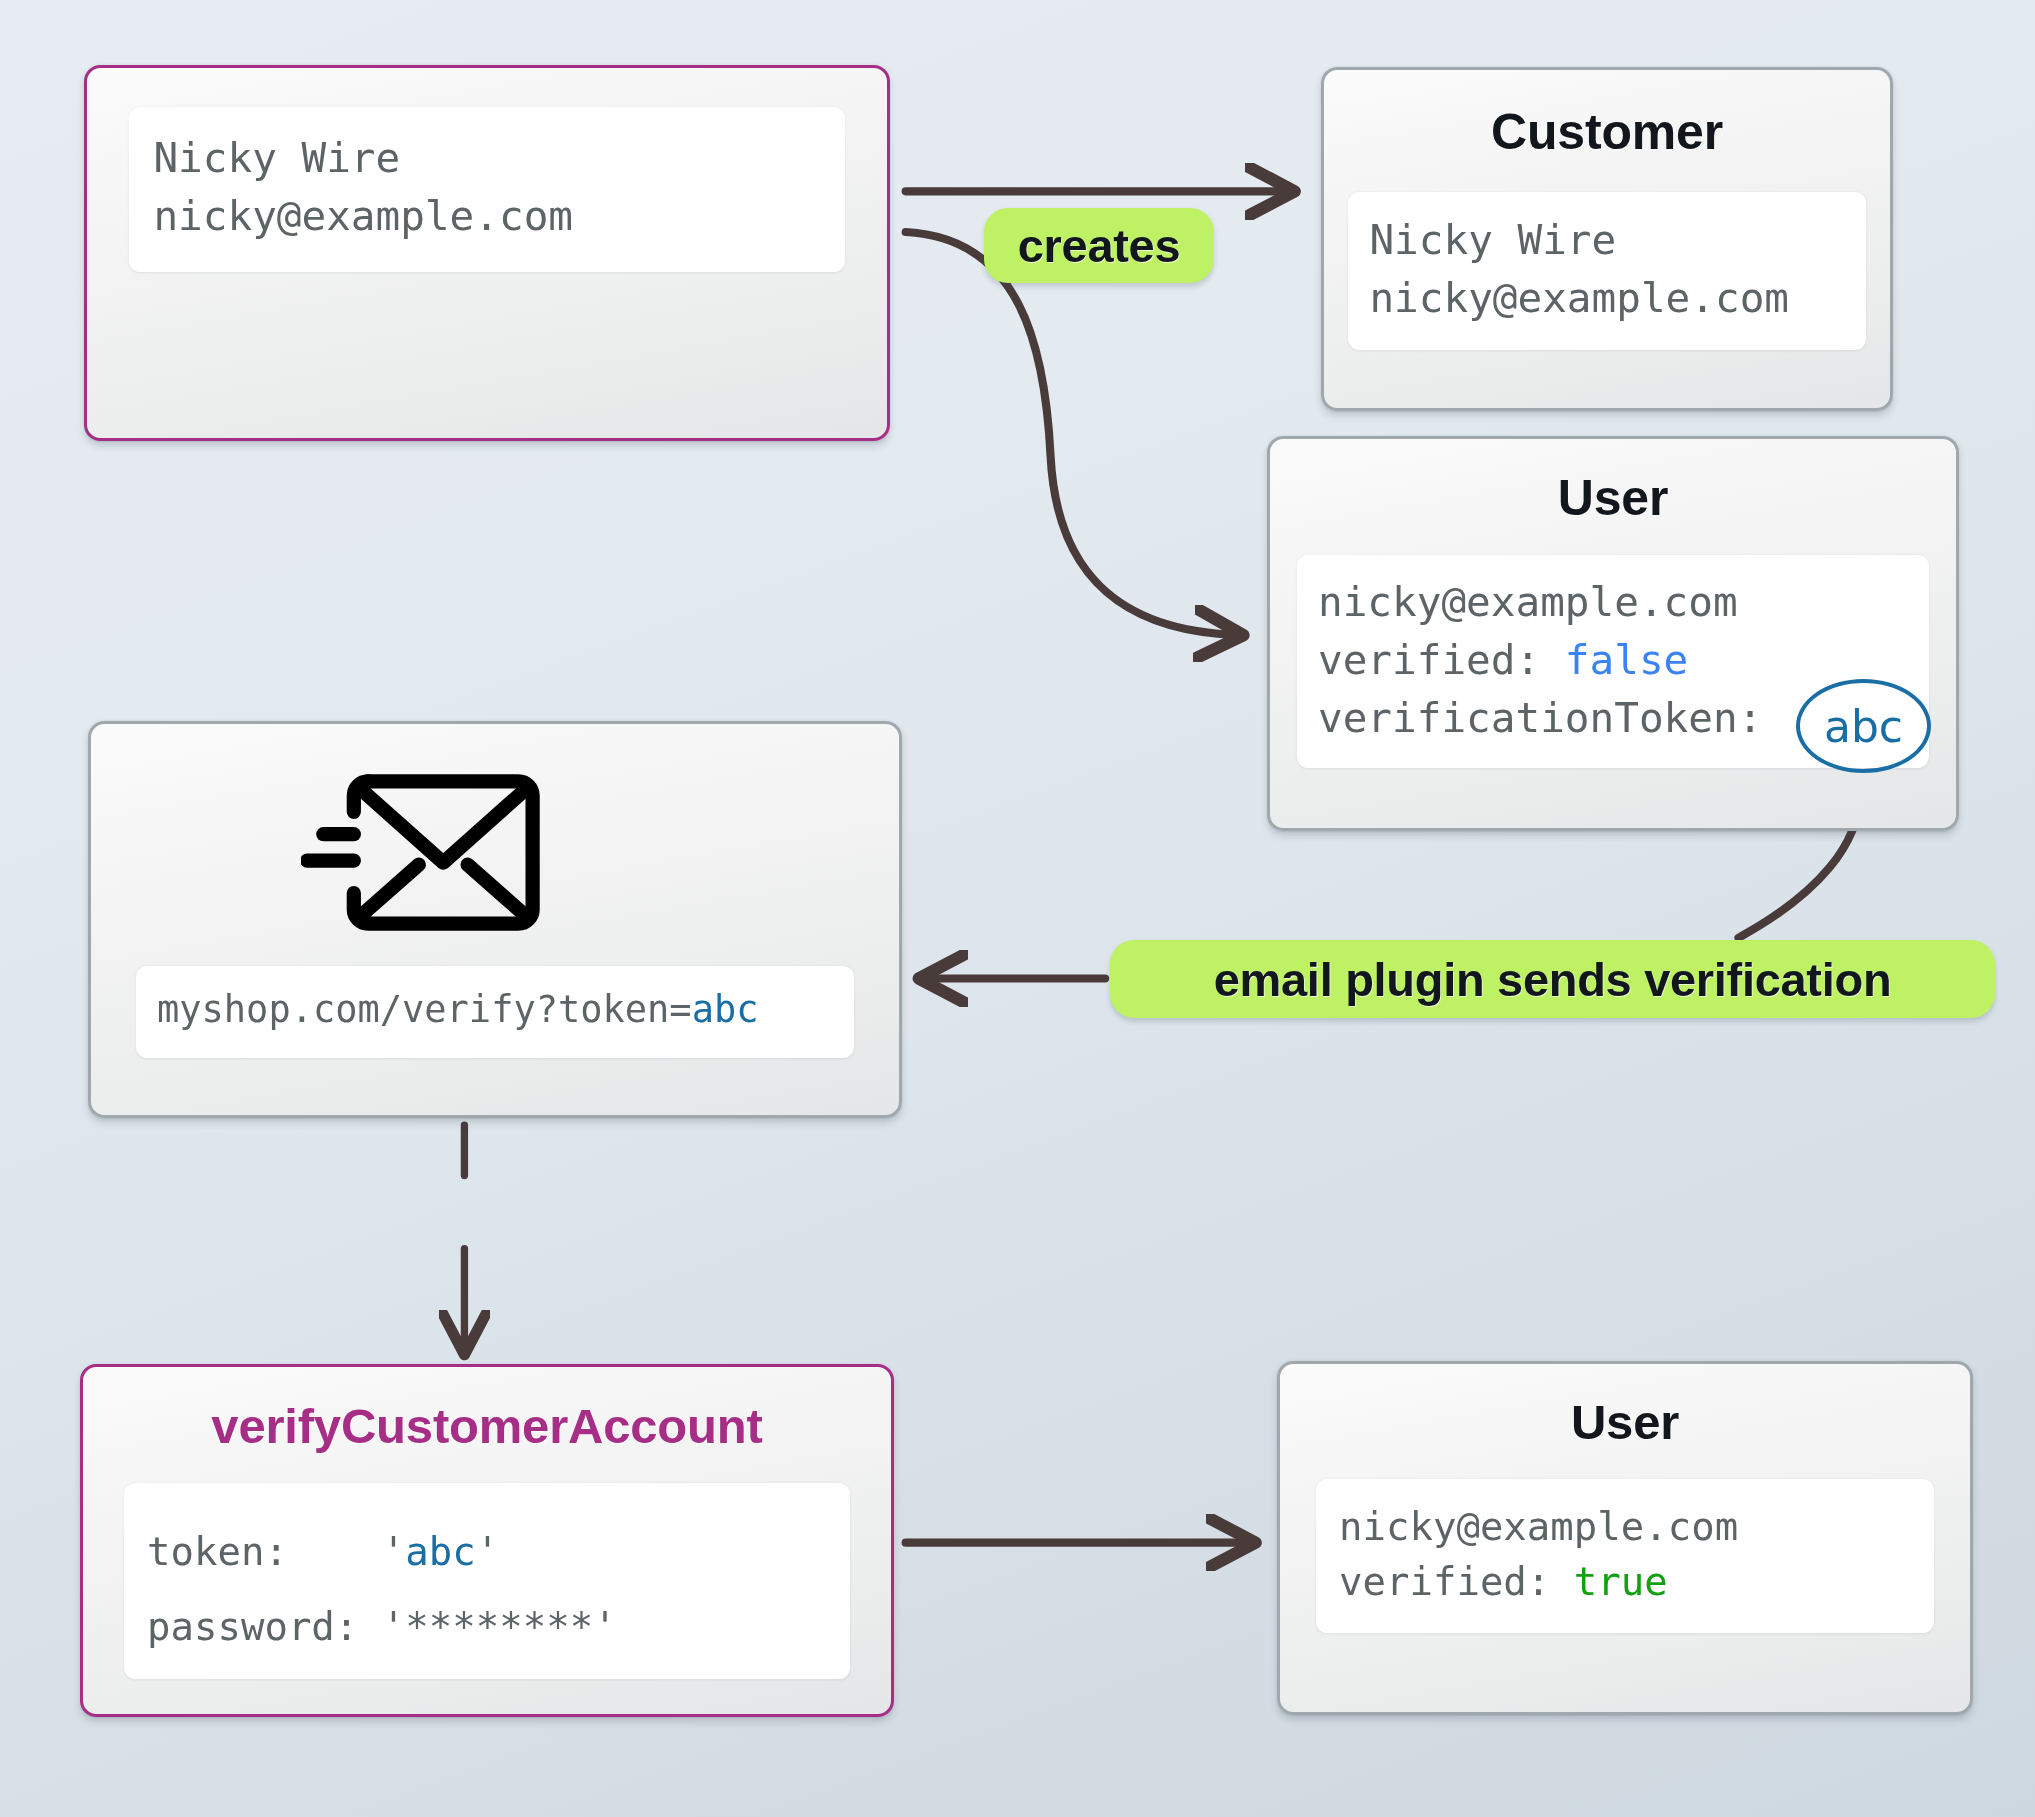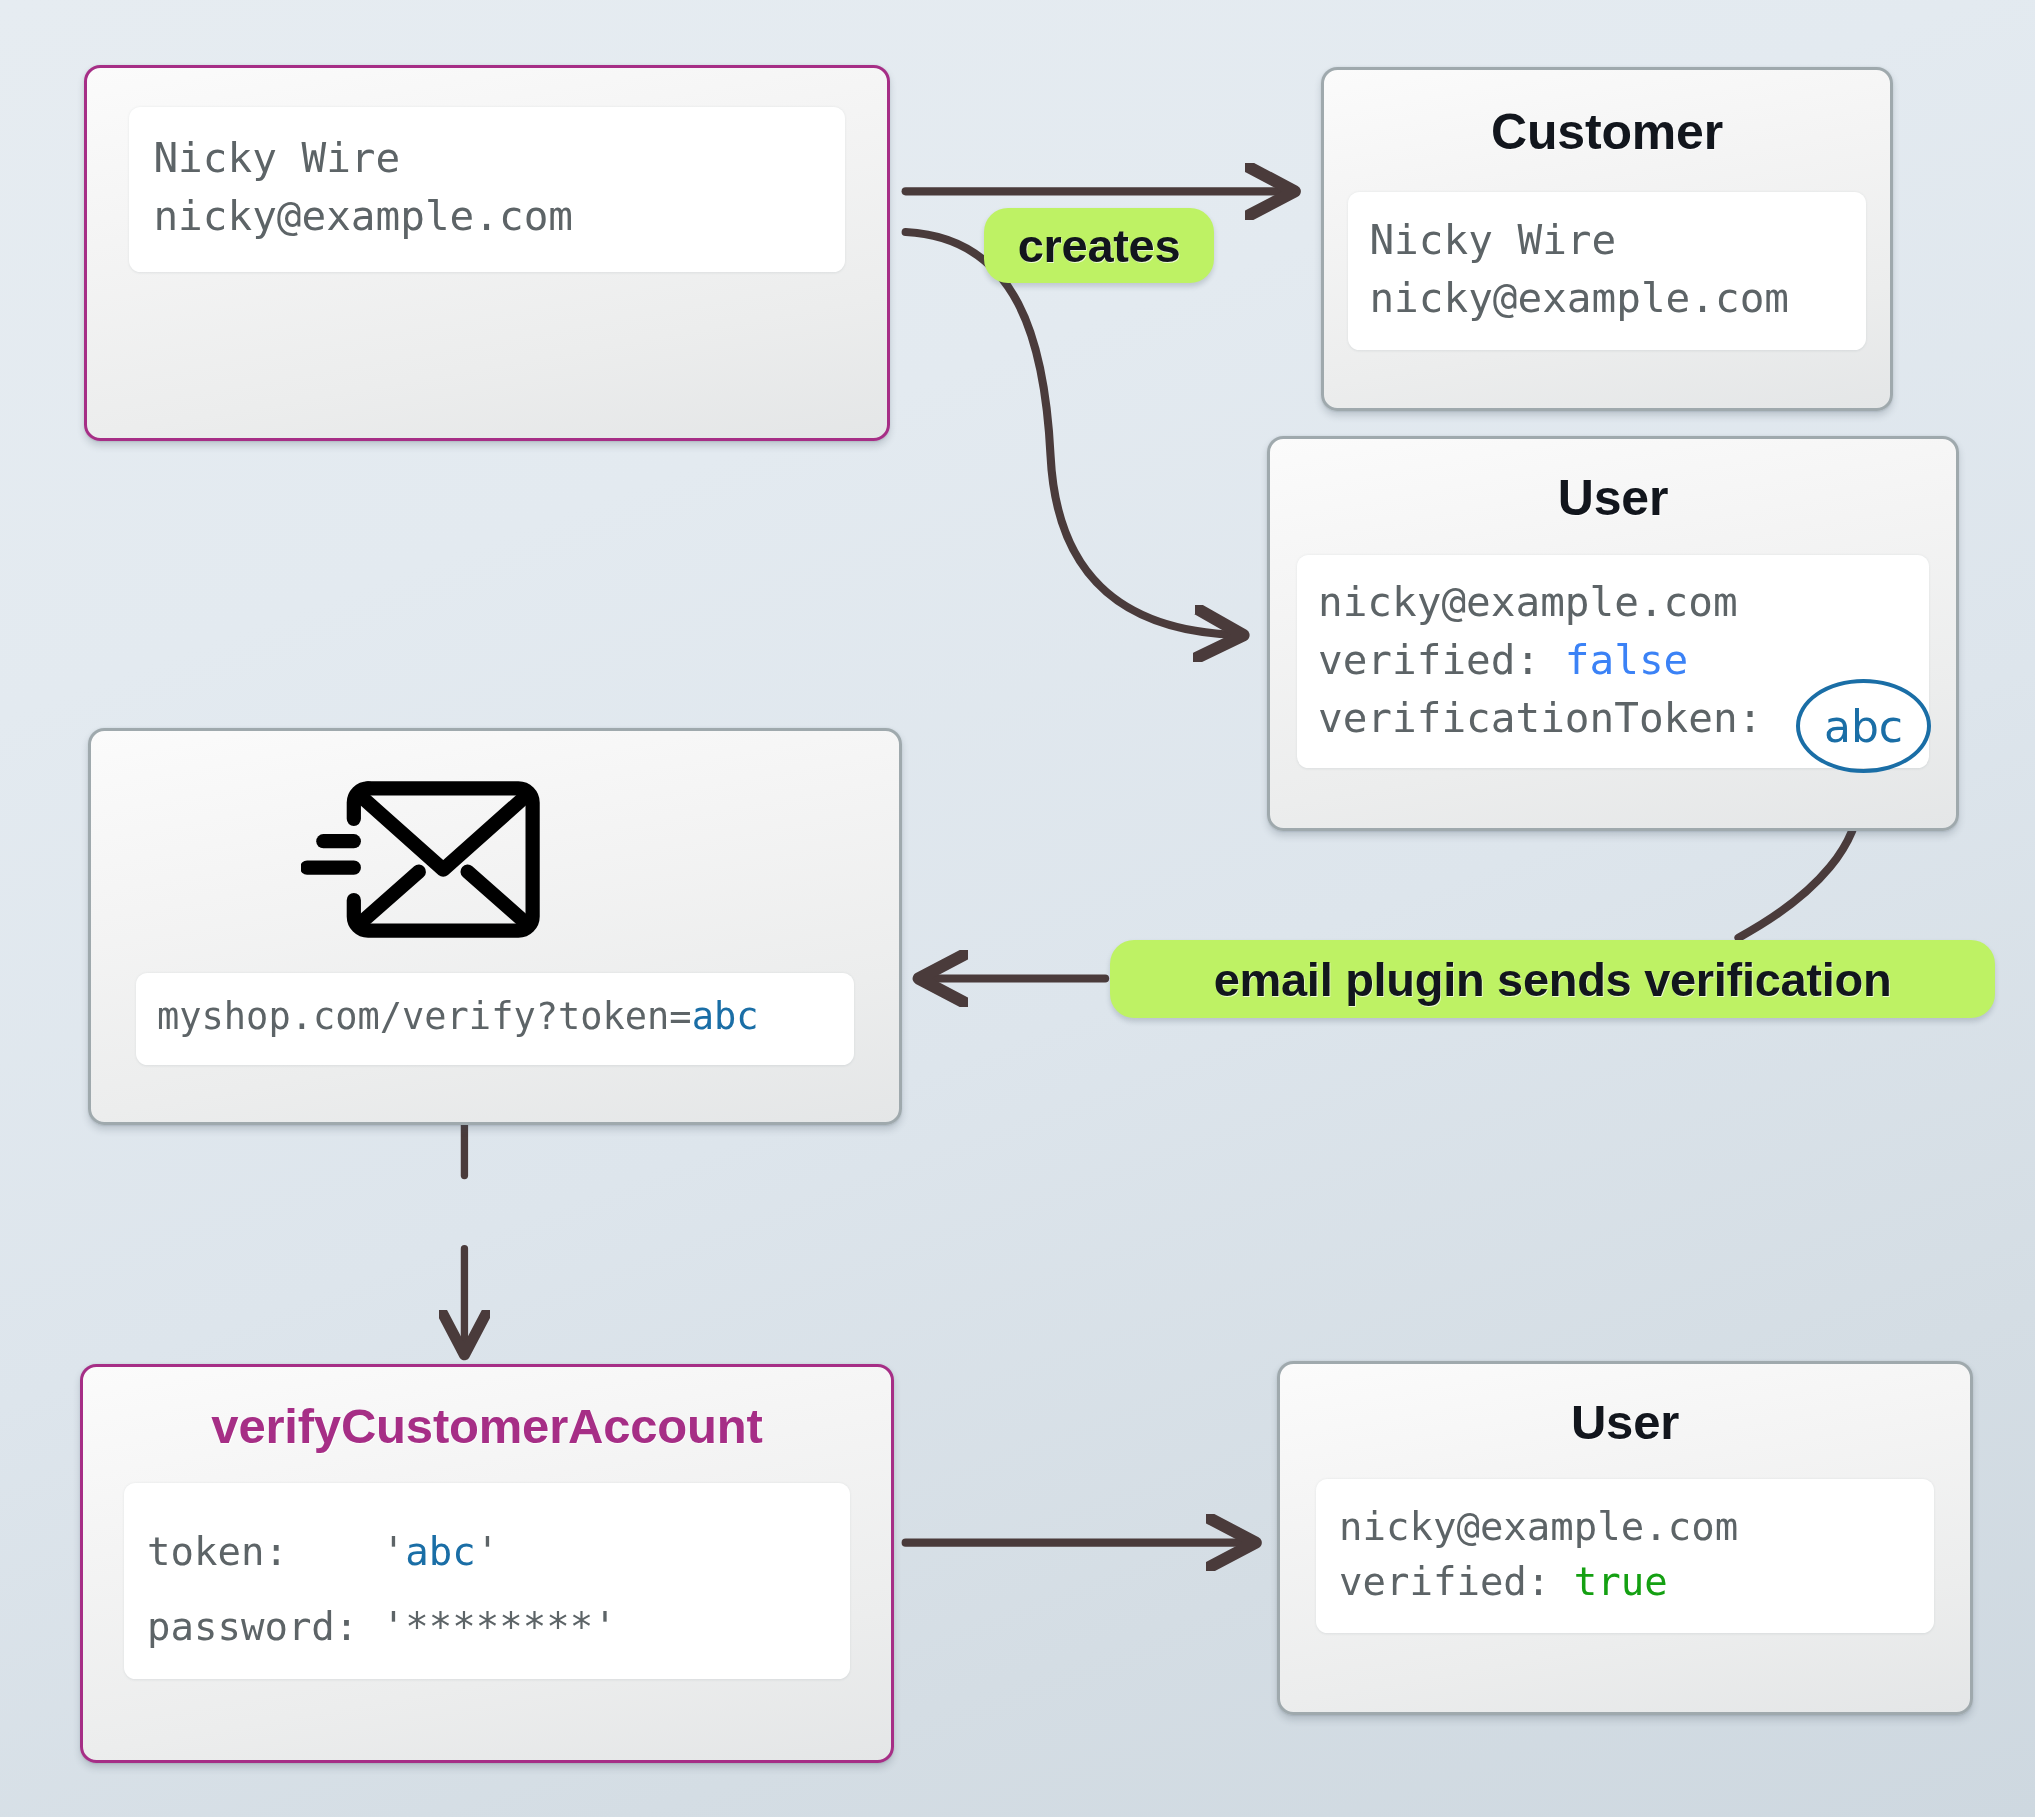--- a/index.html
+++ b/index.html
@@ -116,25 +116,25 @@
   #node-customer { left: 1321px; top: 67px;  width: 572px; height: 344px; }
   #node-customer .node-title { font-size: 50px; margin: 36px 0 0 0; }
   #node-customer .panel { margin: 33px 24.4px 0 24.4px; padding: 19.5px 21px 23px 21px; }
   #node-customer .code  { font-size: 41px; }
 
   #node-user-unverified { left: 1267px; top: 436px; width: 692px; height: 395px; }
   #node-user-unverified .node-title { font-size: 50px; margin: 33px 0 0 0; }
   #node-user-unverified .panel { margin: 30px 27px 0 27px; padding: 18px 21px 21px 21px; }
   #node-user-unverified .code  { font-size: 41px; }
 
-  #node-email { left: 88px; top: 721px; width: 814px; height: 397px; margin-top: 7px; }
+  #node-email { left: 88px; top: 721px; width: 814px; height: 397px; }
   #node-email .panel { position: absolute; left: 45px; top: 242px; right: 45px; padding: 18px 21px 21px 21px; }
   #node-email .code  { font-size: 37px; }
 
-  #node-verify { left: 80px; top: 1364px; width: 814px; height: 399px; }
+  #node-verify { left: 80px; top: 1364px; width: 814px; height: 353px; }
   #node-verify .node-title { font-size: 49px; margin: 34px 0 0 0; }
   #node-verify .panel { margin: 31px 41px 0 41px; padding: 20.4px 23px 24.4px 23px; }
   #node-verify .code  { font-size: 39px; margin-top: 20px; }
 
   #node-user-verified { left: 1277px; top: 1361px; width: 696px; height: 354px; }
   #node-user-verified .node-title { font-size: 49px; margin: 33px 0 0 0; }
   #node-user-verified .panel { margin: 31px 36px 0 36px; padding: 19.5px 23px 23px 23px; }
   #node-user-verified .code  { font-size: 39px; }
 
   

